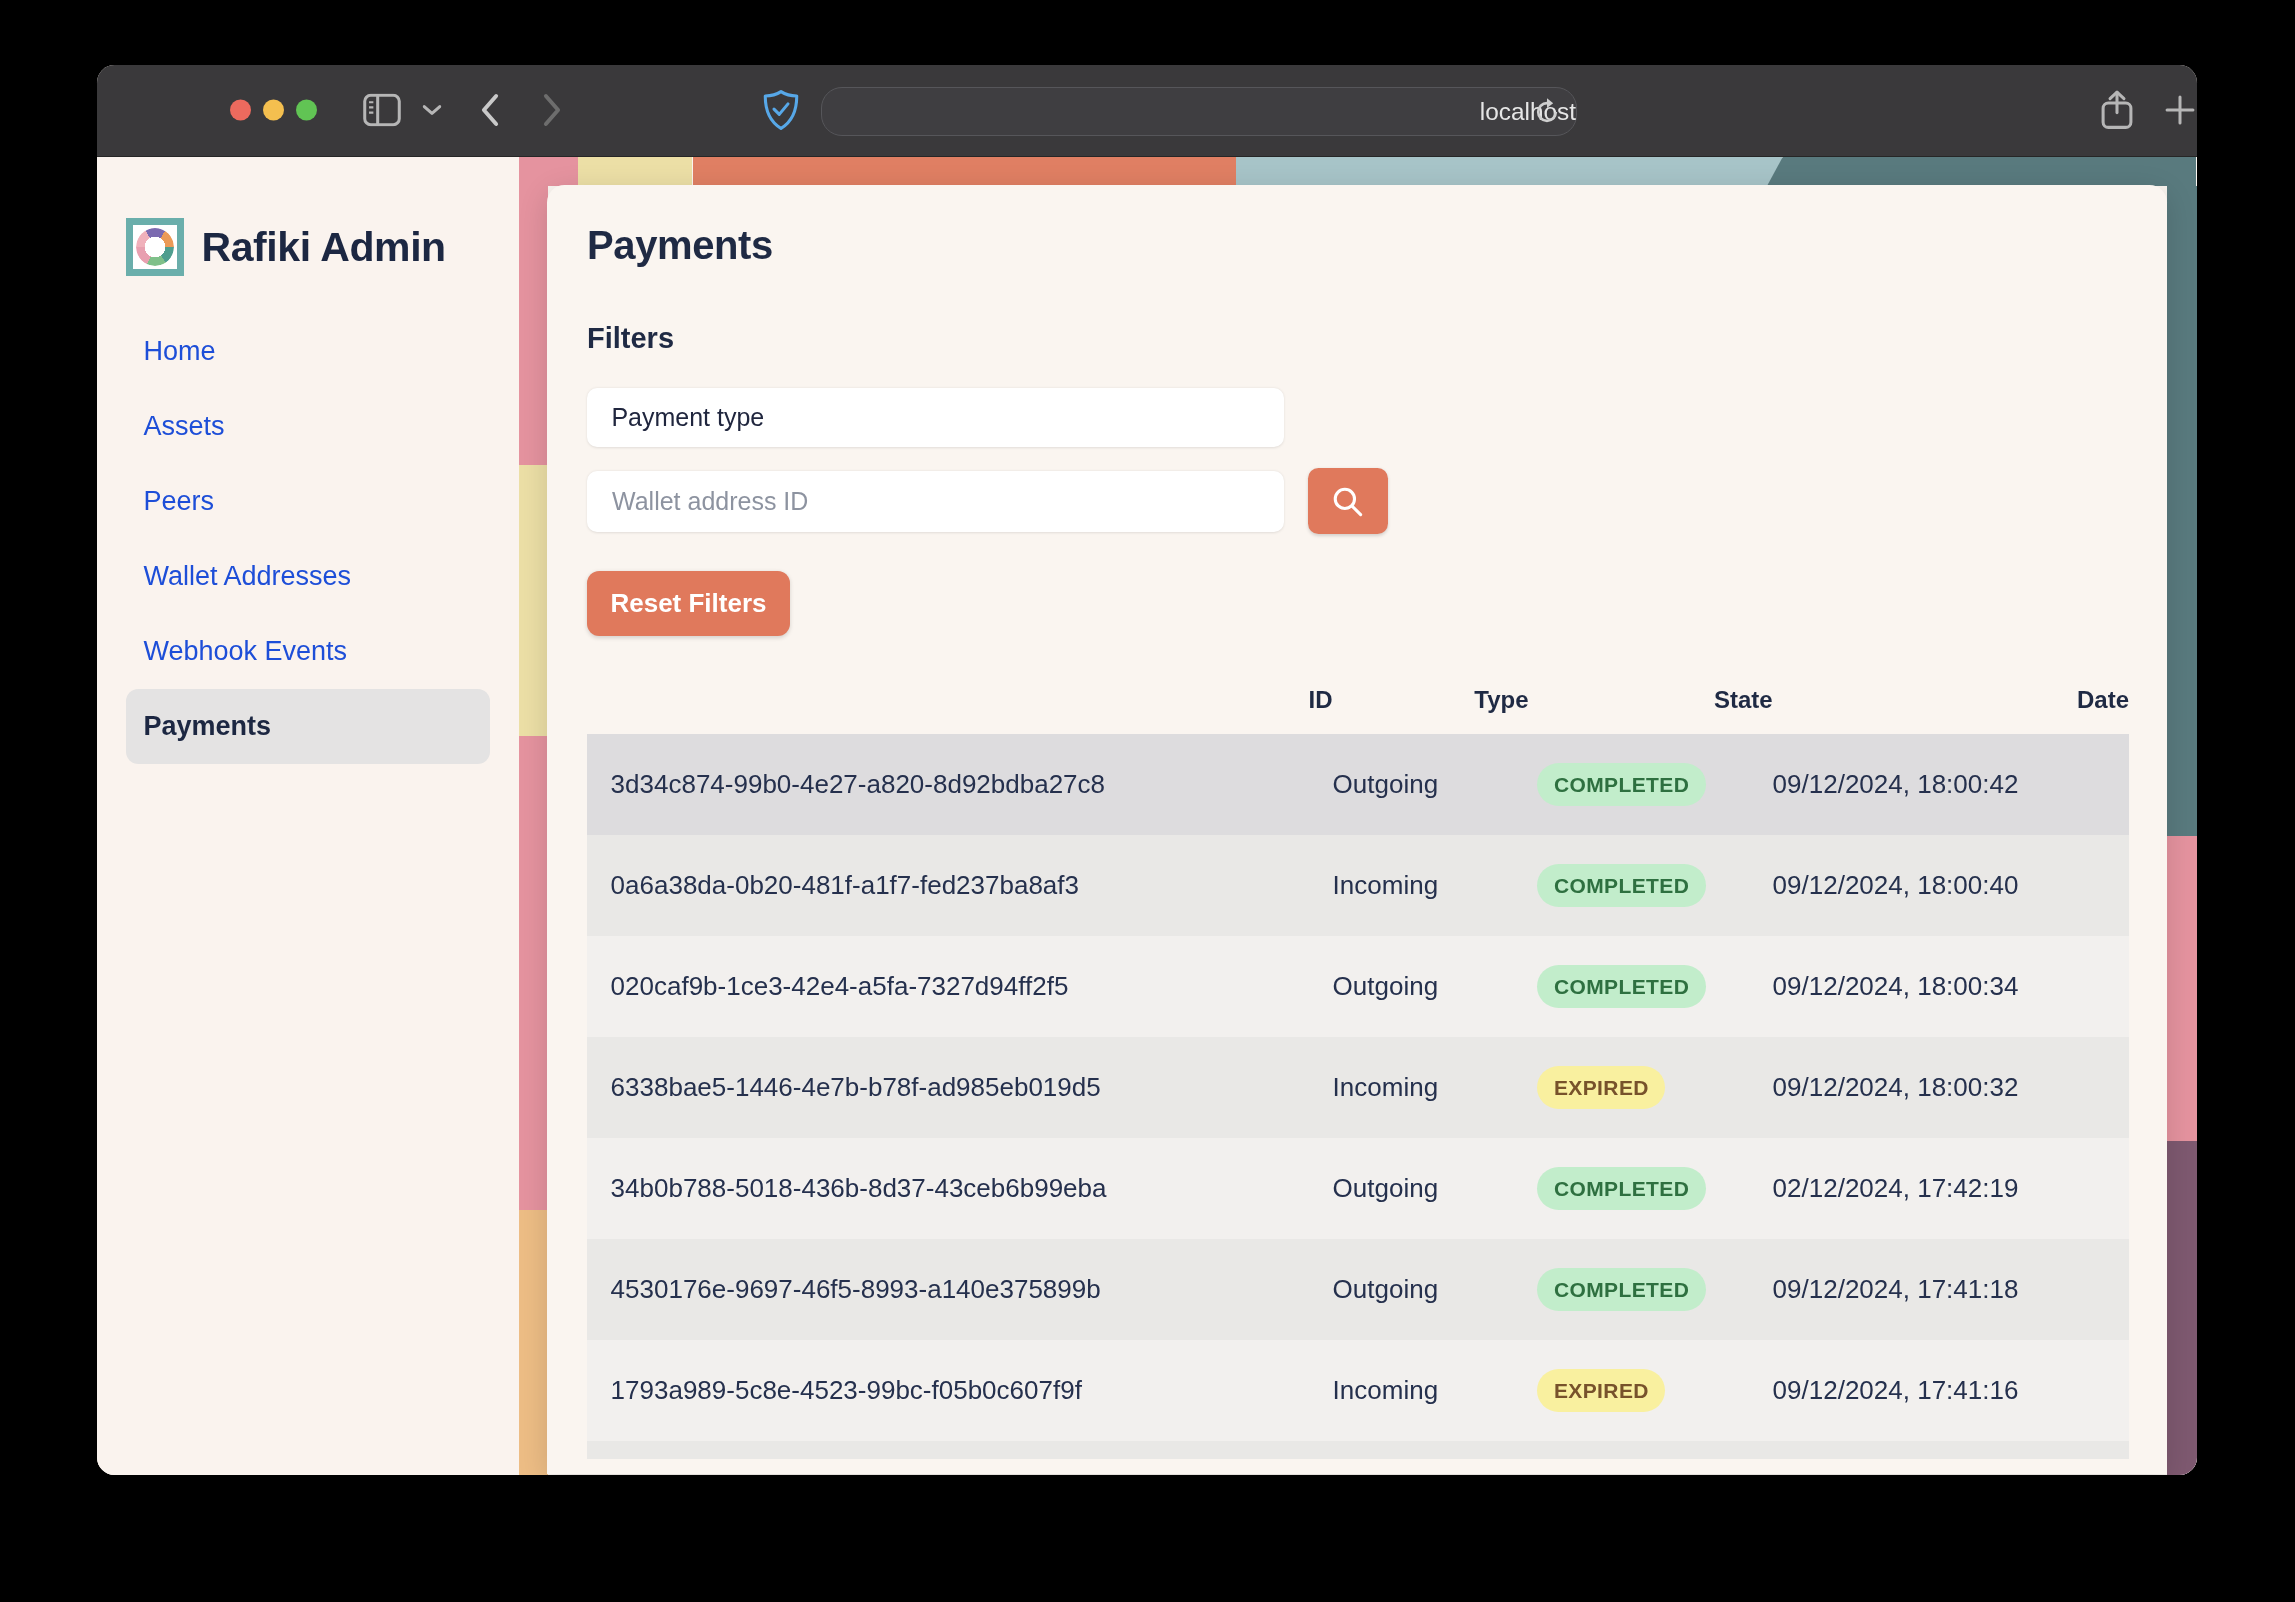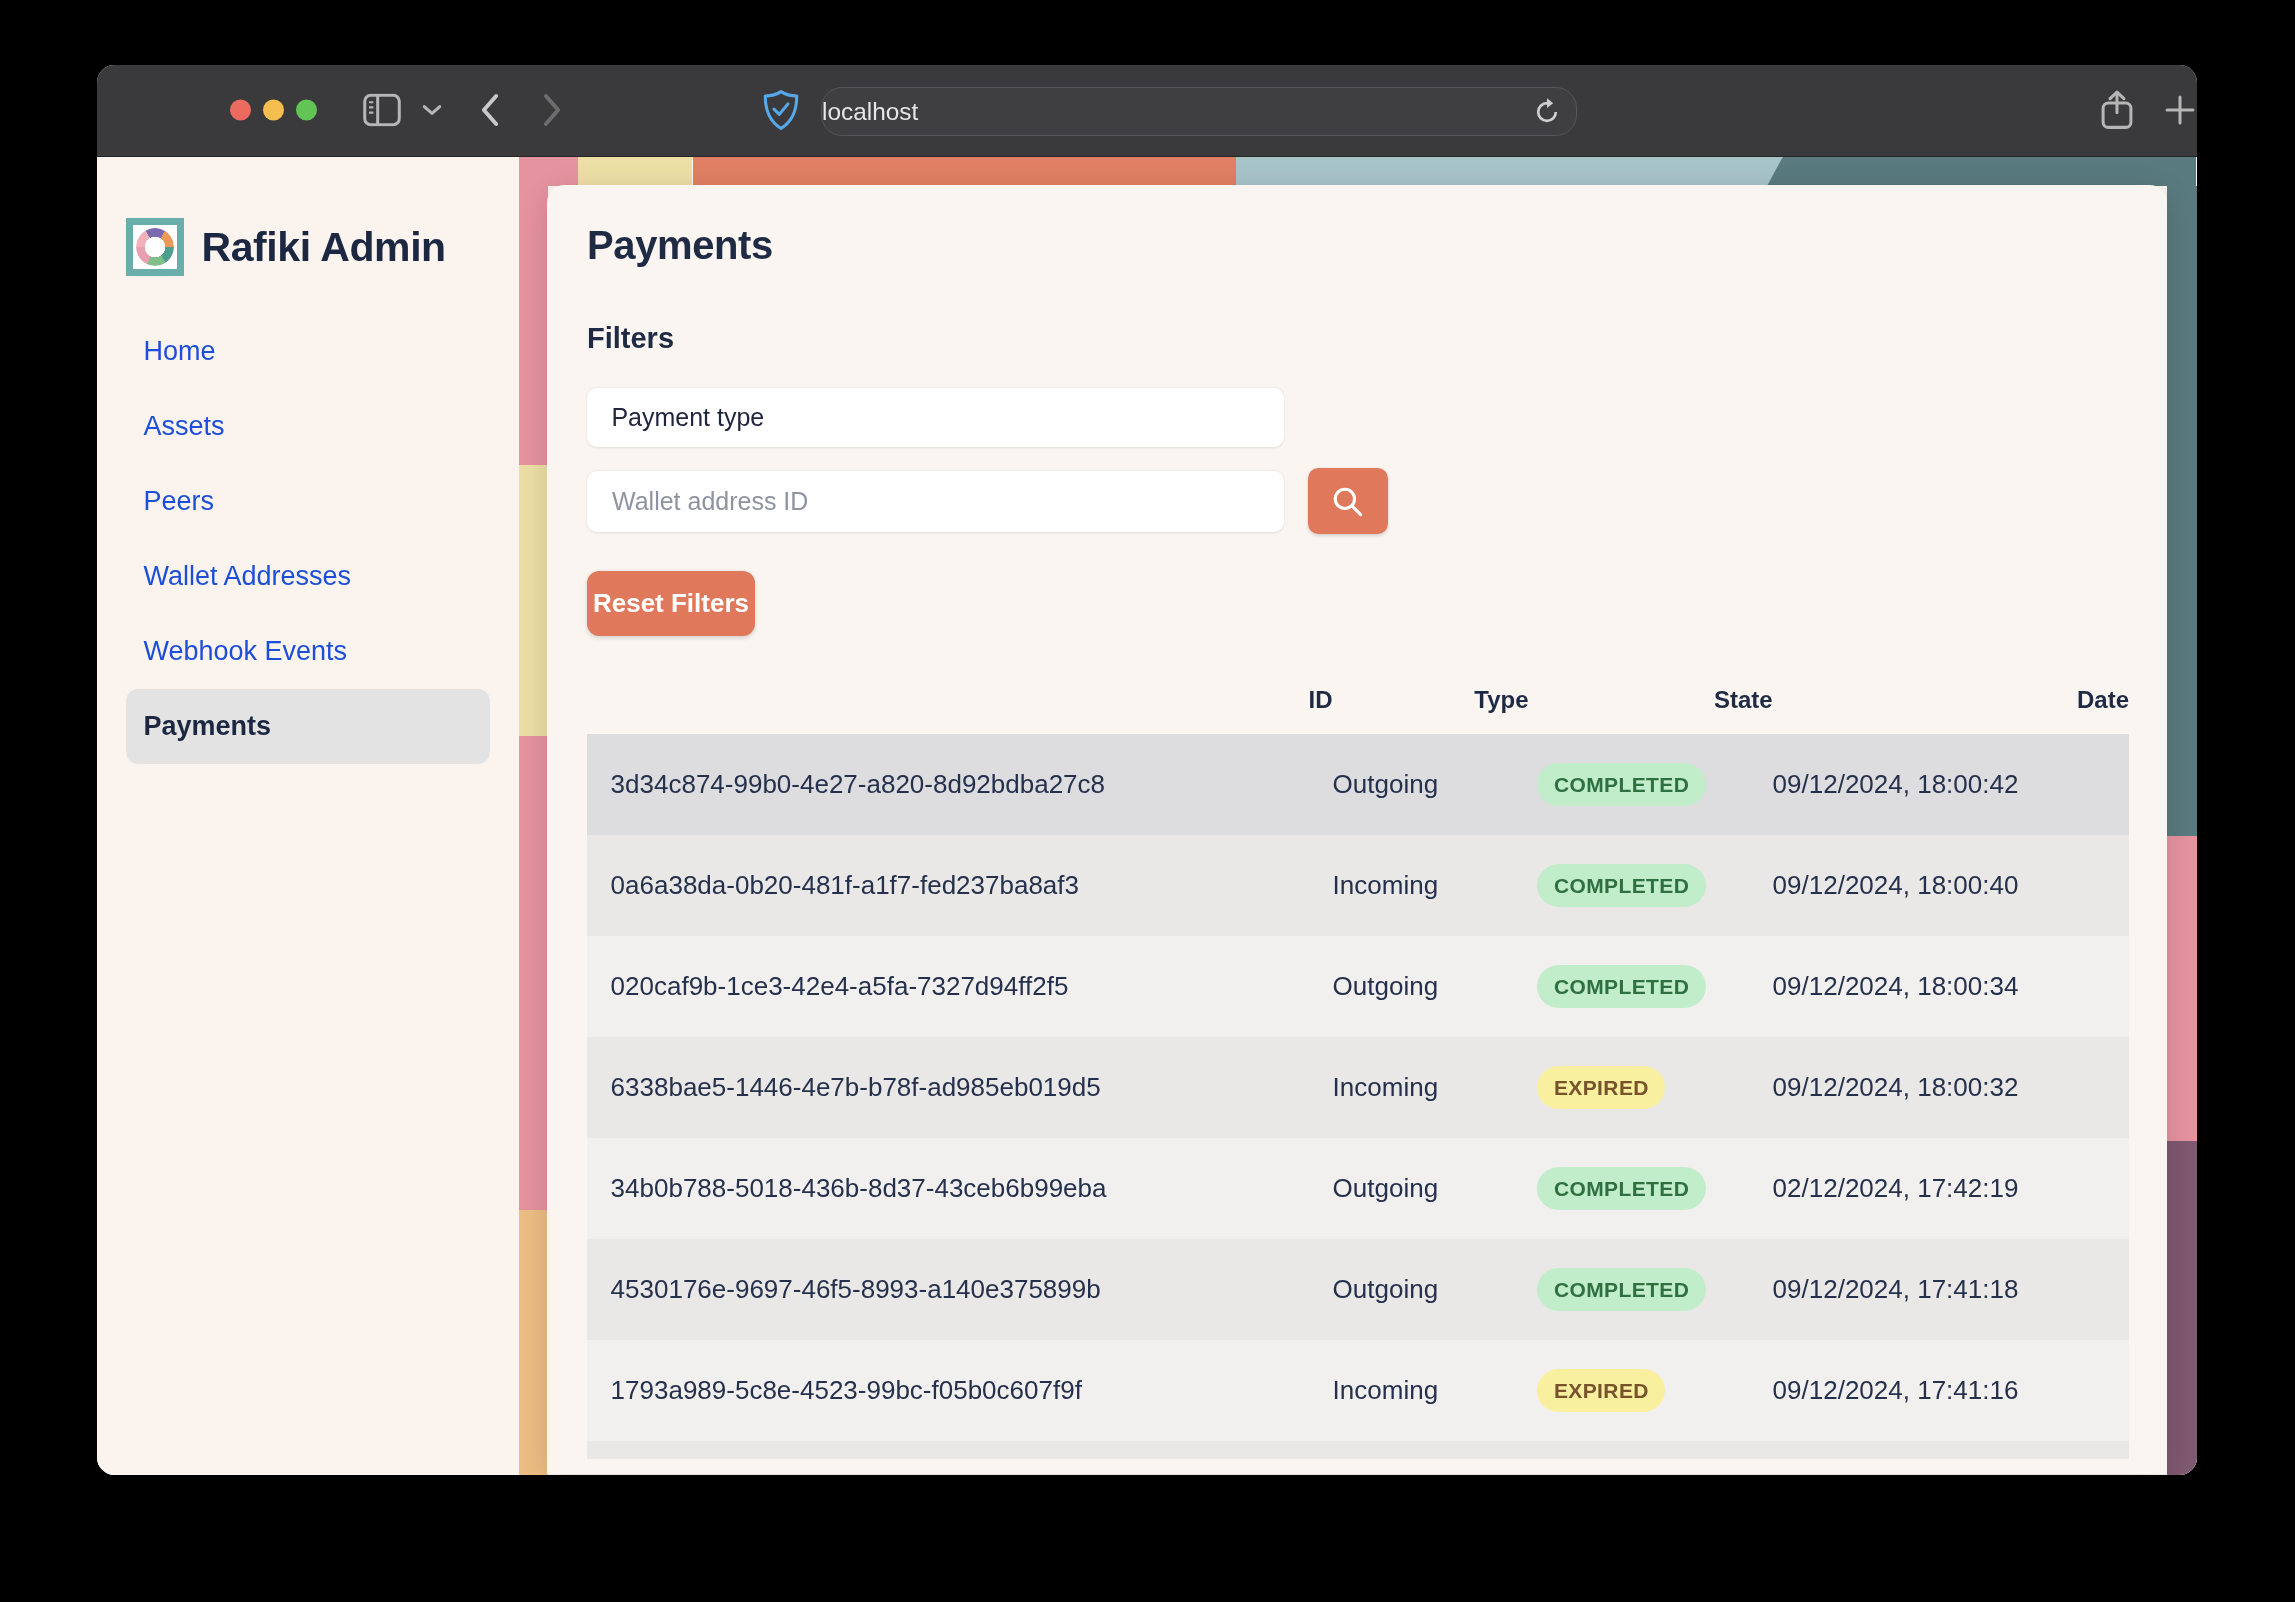--- a/index.html
+++ b/index.html
@@ -12,21 +12,21 @@
 
   
   .toolbar { position:absolute; left:0; top:0; width:100%; height:92px; background:#3a393b;
              border-bottom:1.7px solid #262626; }
   .traffic { position:absolute; top:45px; width:21px; height:21px; border-radius:50%; transform:translateY(-50%); }
   .t-red { left:133px; background:#ec6a5e; }
   .t-yellow { left:166px; background:#f4bf4f; }
   .t-green { left:199px; background:#61c454; }
   .tb-ic { position:absolute; transform:translate(-50%,-50%); top:45px; display:flex; align-items:center; justify-content:center; }
   .urlbar { position:absolute; left:724px; top:22px; width:756px; height:49px; border:1.7px solid #56565a;
-            border-radius:21px; background:#3f3e41; display:flex; align-items:center; justify-content:flex-start; }
+            border-radius:21px; background:#3f3e41; display:flex; align-items:center; justify-content:flex-end; }
   .urltext { color:#e6e6e6; font-size:24.4px; }
   .url-refresh { position:absolute; right:14px; top:50%; transform:translateY(-50%); }
 
   
   .sidebar { position:absolute; left:0; top:92px; width:422px; height:1318px; background:#faf3ee; }
   .brand { display:flex; align-items:center; gap:17.5px; margin:61px 0 0 29px; }
   .logo-box { width:58px; height:58px; border:7.9px solid #6aaeab; background:#fff; display:flex; align-items:center; justify-content:center; }
   .logo-ring { width:38px; height:38px; border-radius:50%;
      background:conic-gradient(from -30deg,#7b6ab0 0 62deg,#eb9a57 62deg 120deg,#4f9e8f 120deg 175deg,#7fc08a 175deg 235deg,#e8a0b0 235deg 300deg,#f0b1bb 300deg 360deg);
      -webkit-mask:radial-gradient(circle, transparent 0 10.5px, #000 10.5px); mask:radial-gradient(circle, transparent 0 10.5px, #000 10.5px); }
@@ -48,21 +48,21 @@
   .filters-title { margin-top:54px; font-size:29px; font-weight:bold; color:#1f2a44; }
   .ctl { background:#fff; border-radius:10px; box-shadow:0 0.9px 2.6px rgba(0,0,0,.10); }
   .select { margin-top:33px; width:697px; height:59px; display:flex; align-items:center; padding:0 24.4px;
             font-size:25px; color:#20263e; cursor:pointer; }
   .row2 { margin-top:21px; display:flex; align-items:center; gap:23.6px; }
   .txt-input { width:697px; height:61px; border:none; outline:none; padding:0 25px; font-size:25px;
                color:#20263e; font-family:"Liberation Sans",sans-serif; }
   .txt-input::placeholder { color:#8d93a0; }
   .search-btn { width:80px; height:66px; background:#e0795c; border:none; border-radius:10.5px; cursor:pointer;
                 display:flex; align-items:center; justify-content:center; box-shadow:0 1.7px 3.5px rgba(0,0,0,.15); }
-  .reset-btn { margin-top:37px; width:168px; height:65px; background:#e0795c; border:none; border-radius:12.2px;
+  .reset-btn { margin-top:37px; width:203px; height:65px; background:#e0795c; border:none; border-radius:12.2px;
                color:#fff; font-size:26px; font-weight:bold; cursor:pointer; box-shadow:0 1.7px 4.4px rgba(0,0,0,.15);
                font-family:"Liberation Sans",sans-serif; }
 
   
   .table { margin-top:30px; width:1542px; }
   .thead, .trow { display:grid; grid-template-columns:722px 196px 244px 1fr; align-items:center; padding-left:23.6px; }
   .thead { height:68px; font-size:24px; font-weight:bold; color:#1f2a44;text-align:right; }
   .trow { height:101px; font-size:26px; color:#25304d; }
   .trow:nth-child(odd) { background:#f2f0ee; }
   .trow:nth-child(even) { background:#e9e8e6; }

